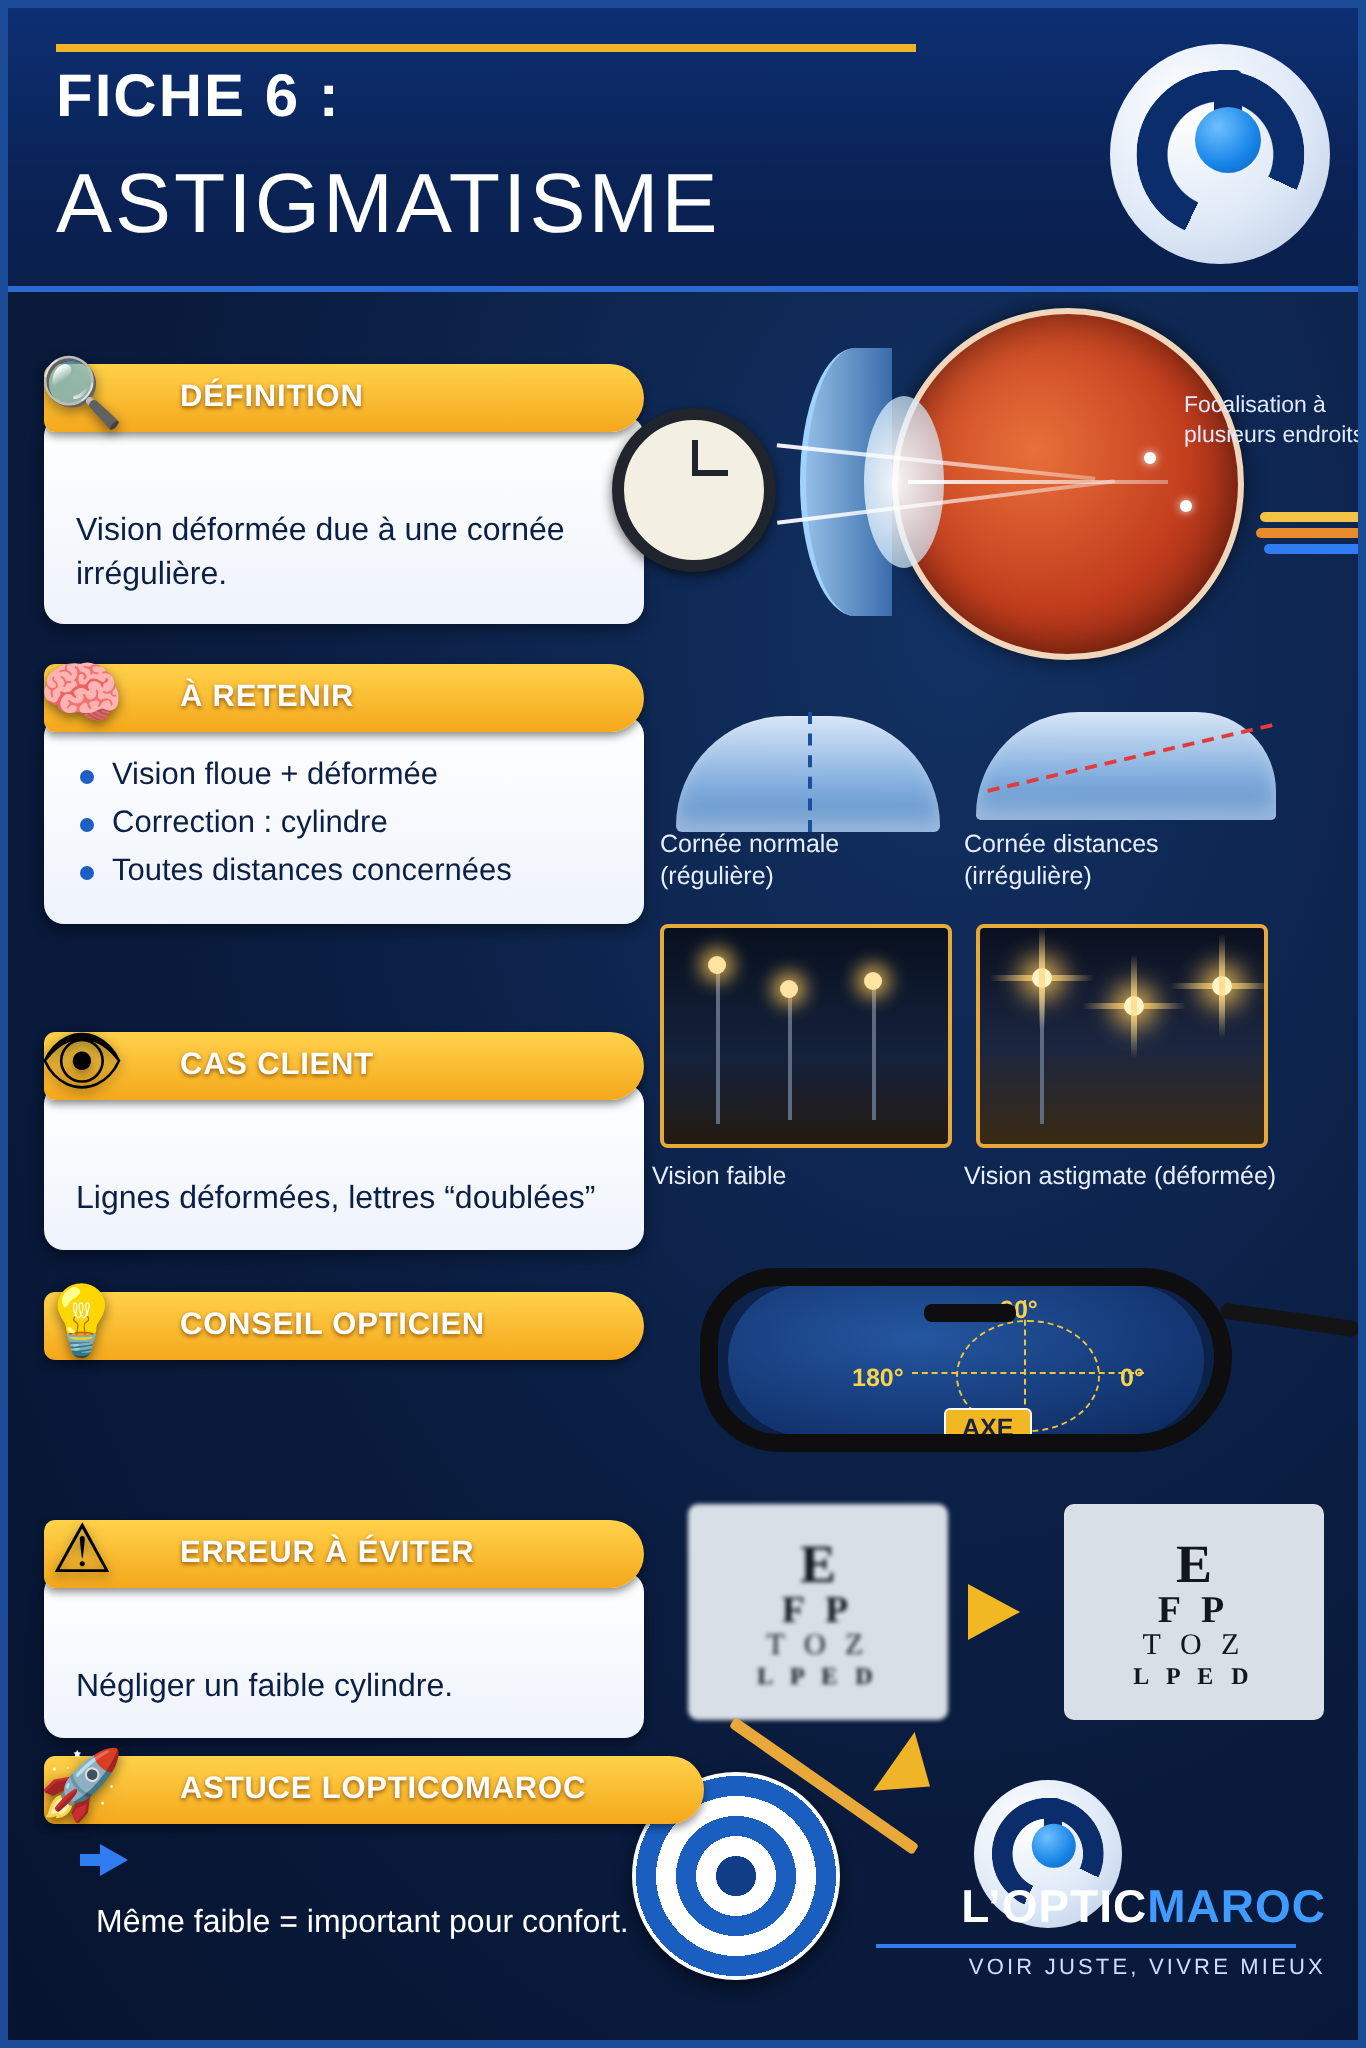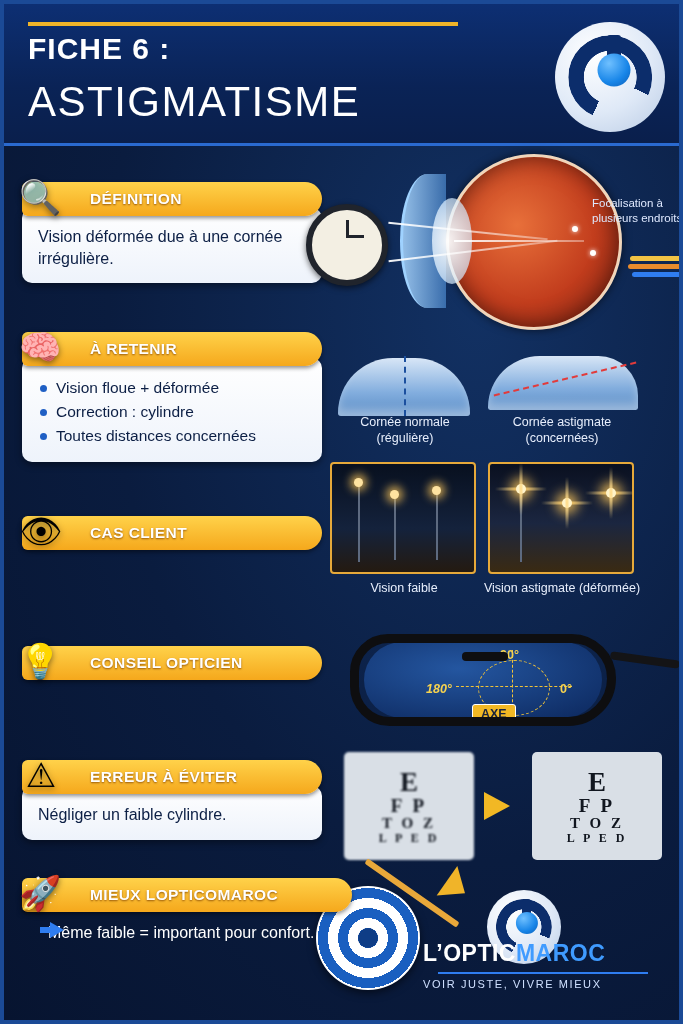--- a/index.html
+++ b/index.html
@@ -85,21 +85,21 @@
   }
   .card .body {
     margin-top: -8px;
     background: linear-gradient(180deg, #ffffff 0%, #eef3fb 100%);
     border-radius: 10px;
     padding: 18px 16px 14px 16px;
     color: #0c1f45;
     box-shadow: 0 3px 7px rgba(0,0,0,.4);
     font-size: 16px;
   }
-  .card .body p { line-height: 1.35; }
+  .card .body p { line-height: 1.35; margin-top: 29px; }
   .card .body ul { list-style: none; }
   .card .body li {
     position: relative; padding-left: 18px; line-height: 1.55;
     font-size: 15.5px;
   }
   .card .body li:before {
     content: ""; position: absolute; left: 2px; top: 9px;
     width: 7px; height: 7px; border-radius: 50%; background: #1f5fc4;
   }
   #card-definition { top: 178px; }
@@ -179,21 +179,21 @@
   #dome-astig  { left: 158px; top: 12px; width: 150px; height: 54px; border-radius: 130px 100px 6px 6px; }
   .dome-line-blue {
     position: absolute; left: 74px; top: 12px; width: 2px; height: 60px;
     border-left: 2px dashed #1b4f9e;
   }
   .dome-line-red {
     position: absolute; left: 162px; top: 34px; width: 146px; height: 2px;
     border-top: 2px dashed #e23b3b; transform: rotate(-13deg);
   }
   .caption {
-    position: absolute; color: #e7eefc; font-size: 12.5px; text-align: center; line-height: 1.3;
+    position: absolute; color: #e7eefc; font-size: 12.5px; text-align: left; line-height: 1.3;
   }
   #cap-normal { left: 0px; top: 70px; width: 150px; }
   #cap-astig  { left: 152px; top: 70px; width: 160px; }
   
   #photos { left: 326px; top: 458px; width: 348px; height: 150px; }
   .photo {
     position: absolute; top: 0; width: 146px; height: 112px;
     border: 2px solid #e6a93a; border-radius: 4px; overflow: hidden;
     background: linear-gradient(180deg, #08101f 0%, #14223c 60%, #241a10 100%);
   }
@@ -223,58 +223,58 @@
   .lens-axis {
     position: absolute; left: 30px; top: 20px; width: 238px; height: 76px;
     border-radius: 40px; background: radial-gradient(ellipse at 40% 35%, rgba(40,95,175,.85), rgba(12,40,95,.9));
   }
   .axis-cross-v { position: absolute; left: 148px; top: 8px; width: 1px; height: 72px; border-left: 1px dashed #f2c438; }
   .axis-cross-h { position: absolute; left: 92px; top: 44px; width: 116px; height: 1px; border-top: 1px dashed #f2c438; }
   .axis-circle { position: absolute; left: 114px; top: 18px; width: 72px; height: 56px; border: 1px dashed #f2c438; border-radius: 50%; }
   .axis-deg { position: absolute; color: #f6d24f; font-size: 12.5px; font-weight: bold; }
   #deg90 { left: 136px; top: 6px; }
   #deg0  { left: 196px; top: 40px; }
-  #deg180{ left: 62px; top: 40px; font-style: italic; }
+  #deg180{ left: 62px; top: 40px; }
   #axe-badge {
     position: absolute; left: 108px; top: 62px;
     background: #f2b824; color: #19233c; font-weight: bold; font-size: 12.5px;
     padding: 2px 8px; border-radius: 3px; border: 1px solid #ffffff;
   }
   
   #charts { left: 340px; top: 748px; width: 340px; height: 116px; }
   .chart-box {
     position: absolute; top: 0; width: 130px; height: 108px;
     background: #d9dfe6; border-radius: 5px;
     display: flex; flex-direction: column; align-items: center; justify-content: center;
     color: #11161f; font-family: "Liberation Serif", serif; line-height: 1.05;
   }
   #chart-blur { left: 0; filter: blur(1.1px); }
   #chart-sharp { left: 188px; }
   .chart-box .l1 { font-size: 27px; font-weight: bold; }
   .chart-box .l2 { font-size: 19px; letter-spacing: 3px; font-weight: bold; }
-  .chart-box .l3 { font-size: 15px; letter-spacing: 3px; font-weight: bold; }
+  .chart-box .l3 { font-size: 15px; letter-spacing: 3px; font-weight: normal; }
   .chart-box .l4 { font-size: 12px; letter-spacing: 3px; font-weight: bold; }
   #chart-arrow {
     position: absolute; left: 140px; top: 40px; width: 0; height: 0;
     border-top: 14px solid transparent; border-bottom: 14px solid transparent;
     border-left: 26px solid #f2b824;
   }
   
   #target {
     position: absolute; left: 312px; top: 882px; width: 104px; height: 104px;
     border-radius: 50%;
     background: repeating-radial-gradient(circle, #1a5fc0 0 10px, #ffffff 10px 20px);
     box-shadow: 0 3px 8px rgba(0,0,0,.55);
   }
   #target .bull { position: absolute; left: 50%; top: 50%; width: 20px; height: 20px; margin: -10px 0 0 -10px; border-radius: 50%; background: #0f3d86; }
   #arrow-shaft { position: absolute; left: 352px; top: 886px; width: 112px; height: 6px; background: #e9a83a; transform: rotate(35deg); border-radius: 2px; }
   #arrow-head { position: absolute; left: 434px; top: 872px; width: 0; height: 0; border-left: 18px solid transparent; border-right: 18px solid transparent; border-bottom: 22px solid #f0b429; transform: rotate(125deg); }
   #footer-logo { position: absolute; right: 118px; top: 886px; width: 74px; height: 74px; }
   #brand {
-    position: absolute; right: 16px; bottom: 30px; width: 240px; text-align: left; margin-top: 24px;
+    position: absolute; right: 16px; bottom: 30px; width: 240px; text-align: right; margin-top: 24px;
   }
   #brand .name { font-size: 23px; font-weight: bold; color: #ffffff; letter-spacing: .5px; }
   #brand .name .accent { color: #3f9bff; }
   #brand .tag { margin-top: 4px; font-size: 11px; color: #cfe0ff; letter-spacing: 1.6px; }
   #brand .bar { margin: 5px auto 0; width: 210px; height: 2px; background: #2f7df0; }
 </style>
 </head>
 <body>
 
 <div id="page">
@@ -312,20 +312,23 @@
         <li>Toutes distances concernées</li>
       </ul>
     </div>
   </div>
 
   <div class="card" id="card-cas">
     <div class="tab">
       <span class="tab-icon">👁</span>
       <span class="label">CAS CLIENT</span>
     </div>
+    <div class="body">
+      <p>Lignes déformées, lettres “doublées”</p>
+    </div>
   </div>
 
   <div class="card" id="card-conseil">
     <div class="tab">
       <span class="tab-icon">💡</span>
       <span class="label">CONSEIL OPTICIEN</span>
     </div>
   </div>
 
   <div class="card" id="card-erreur">
@@ -334,21 +337,21 @@
       <span class="label">ERREUR À ÉVITER</span>
     </div>
     <div class="body">
       <p>Négliger un faible cylindre.</p>
     </div>
   </div>
 
   <div class="card" id="card-astuce">
     <div class="tab">
       <span class="tab-icon">🚀</span>
-      <span class="label">MIEUX LOPTICOMAROC</span>
+      <span class="label">ASTUCE LOPTICOMAROC</span>
     </div>
     <div class="body">
       <div class="arrow-tail"></div>
       <div class="arrow-blue"></div>
       <p>Même faible = important pour confort.</p>
     </div>
   </div>
 
   <div class="illus" id="eye-anatomy">
     <div class="eye-globe"></div>
@@ -365,21 +368,21 @@
     <div class="nerve" style="right:-6px; top:120px; width:58px; background:#2f7df0;"></div>
   </div>
   <div id="focal-note">Focalisation à plusieurs endroits</div>
 
   <div class="illus" id="cornea-compare">
     <div class="dome" id="dome-normal"></div>
     <div class="dome-line-blue"></div>
     <div class="dome" id="dome-astig"></div>
     <div class="dome-line-red"></div>
     <div class="caption" id="cap-normal">Cornée normale (régulière)</div>
-    <div class="caption" id="cap-astig">Cornée astigmate (concernées)</div>
+    <div class="caption" id="cap-astig">Cornée distances (irrégulière)</div>
   </div>
 
   <div class="illus" id="photos">
     <div class="photo" id="photo-normal">
       <div class="pole" style="left:26px; top:18px; height:80px;"></div>
       <div class="lamp" style="left:22px; top:14px;"></div>
       <div class="pole" style="left:62px; top:30px; height:66px;"></div>
       <div class="lamp" style="left:58px; top:26px;"></div>
       <div class="pole" style="left:104px; top:26px; height:70px;"></div>
       <div class="lamp" style="left:100px; top:22px;"></div>

